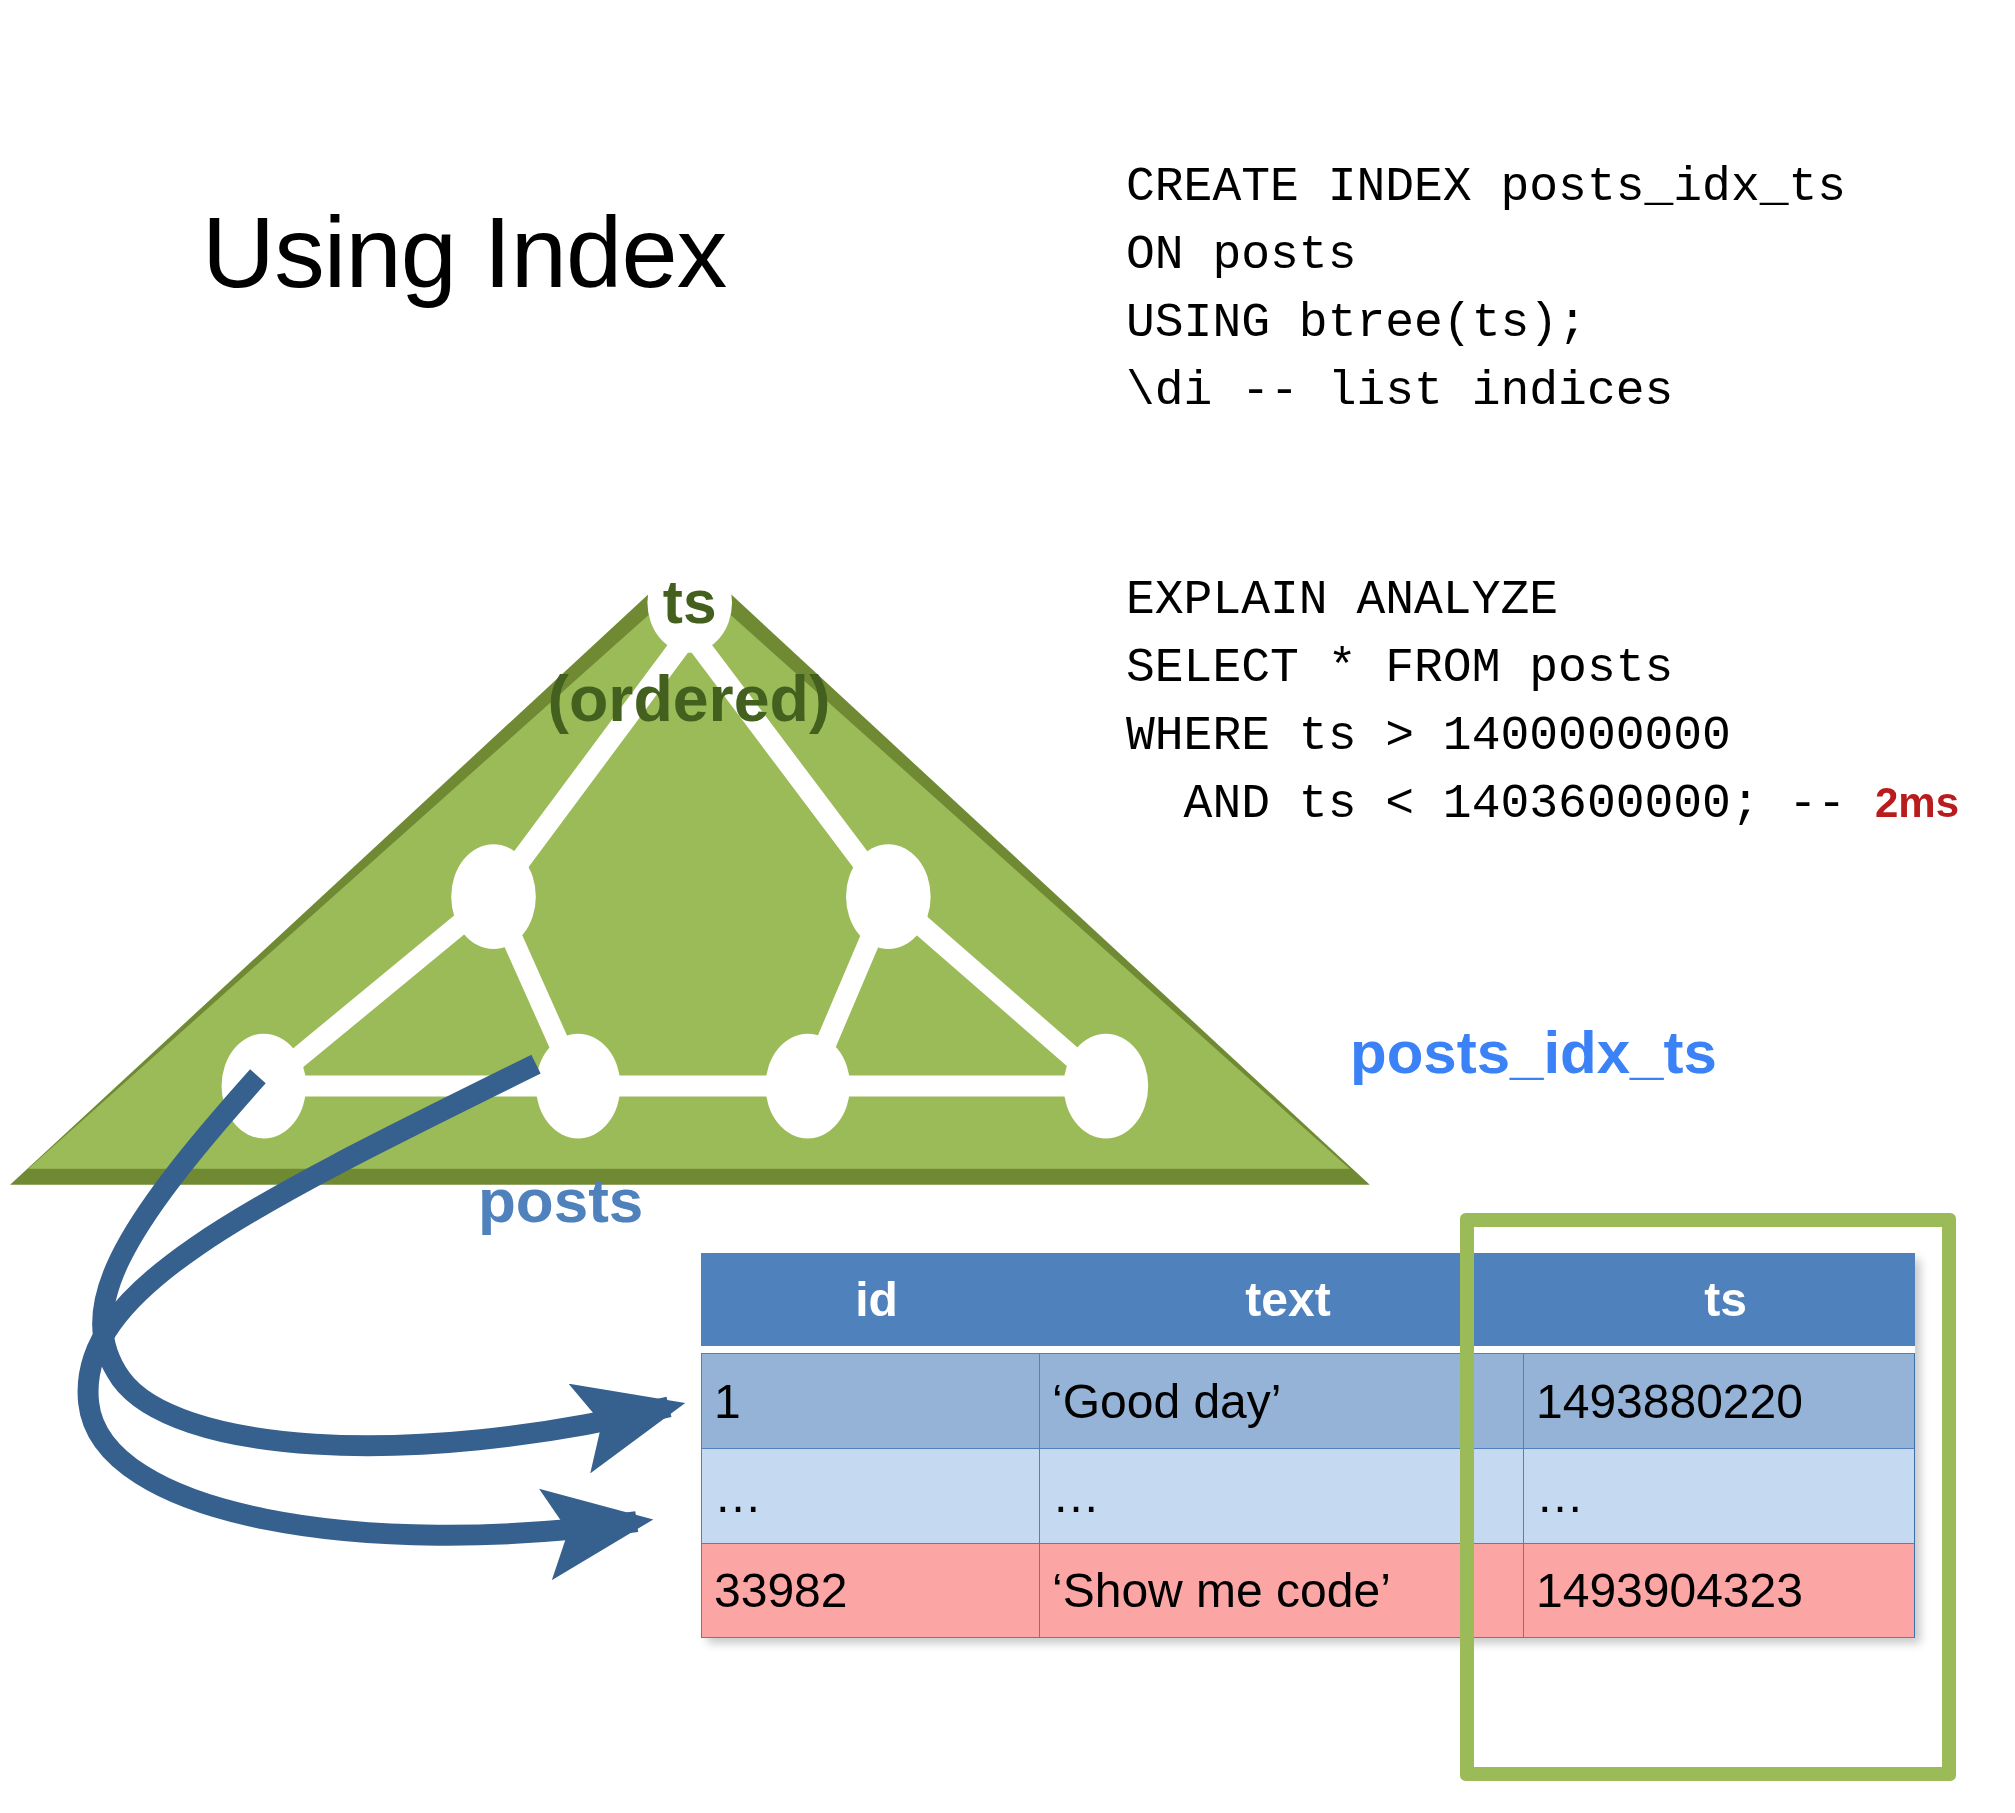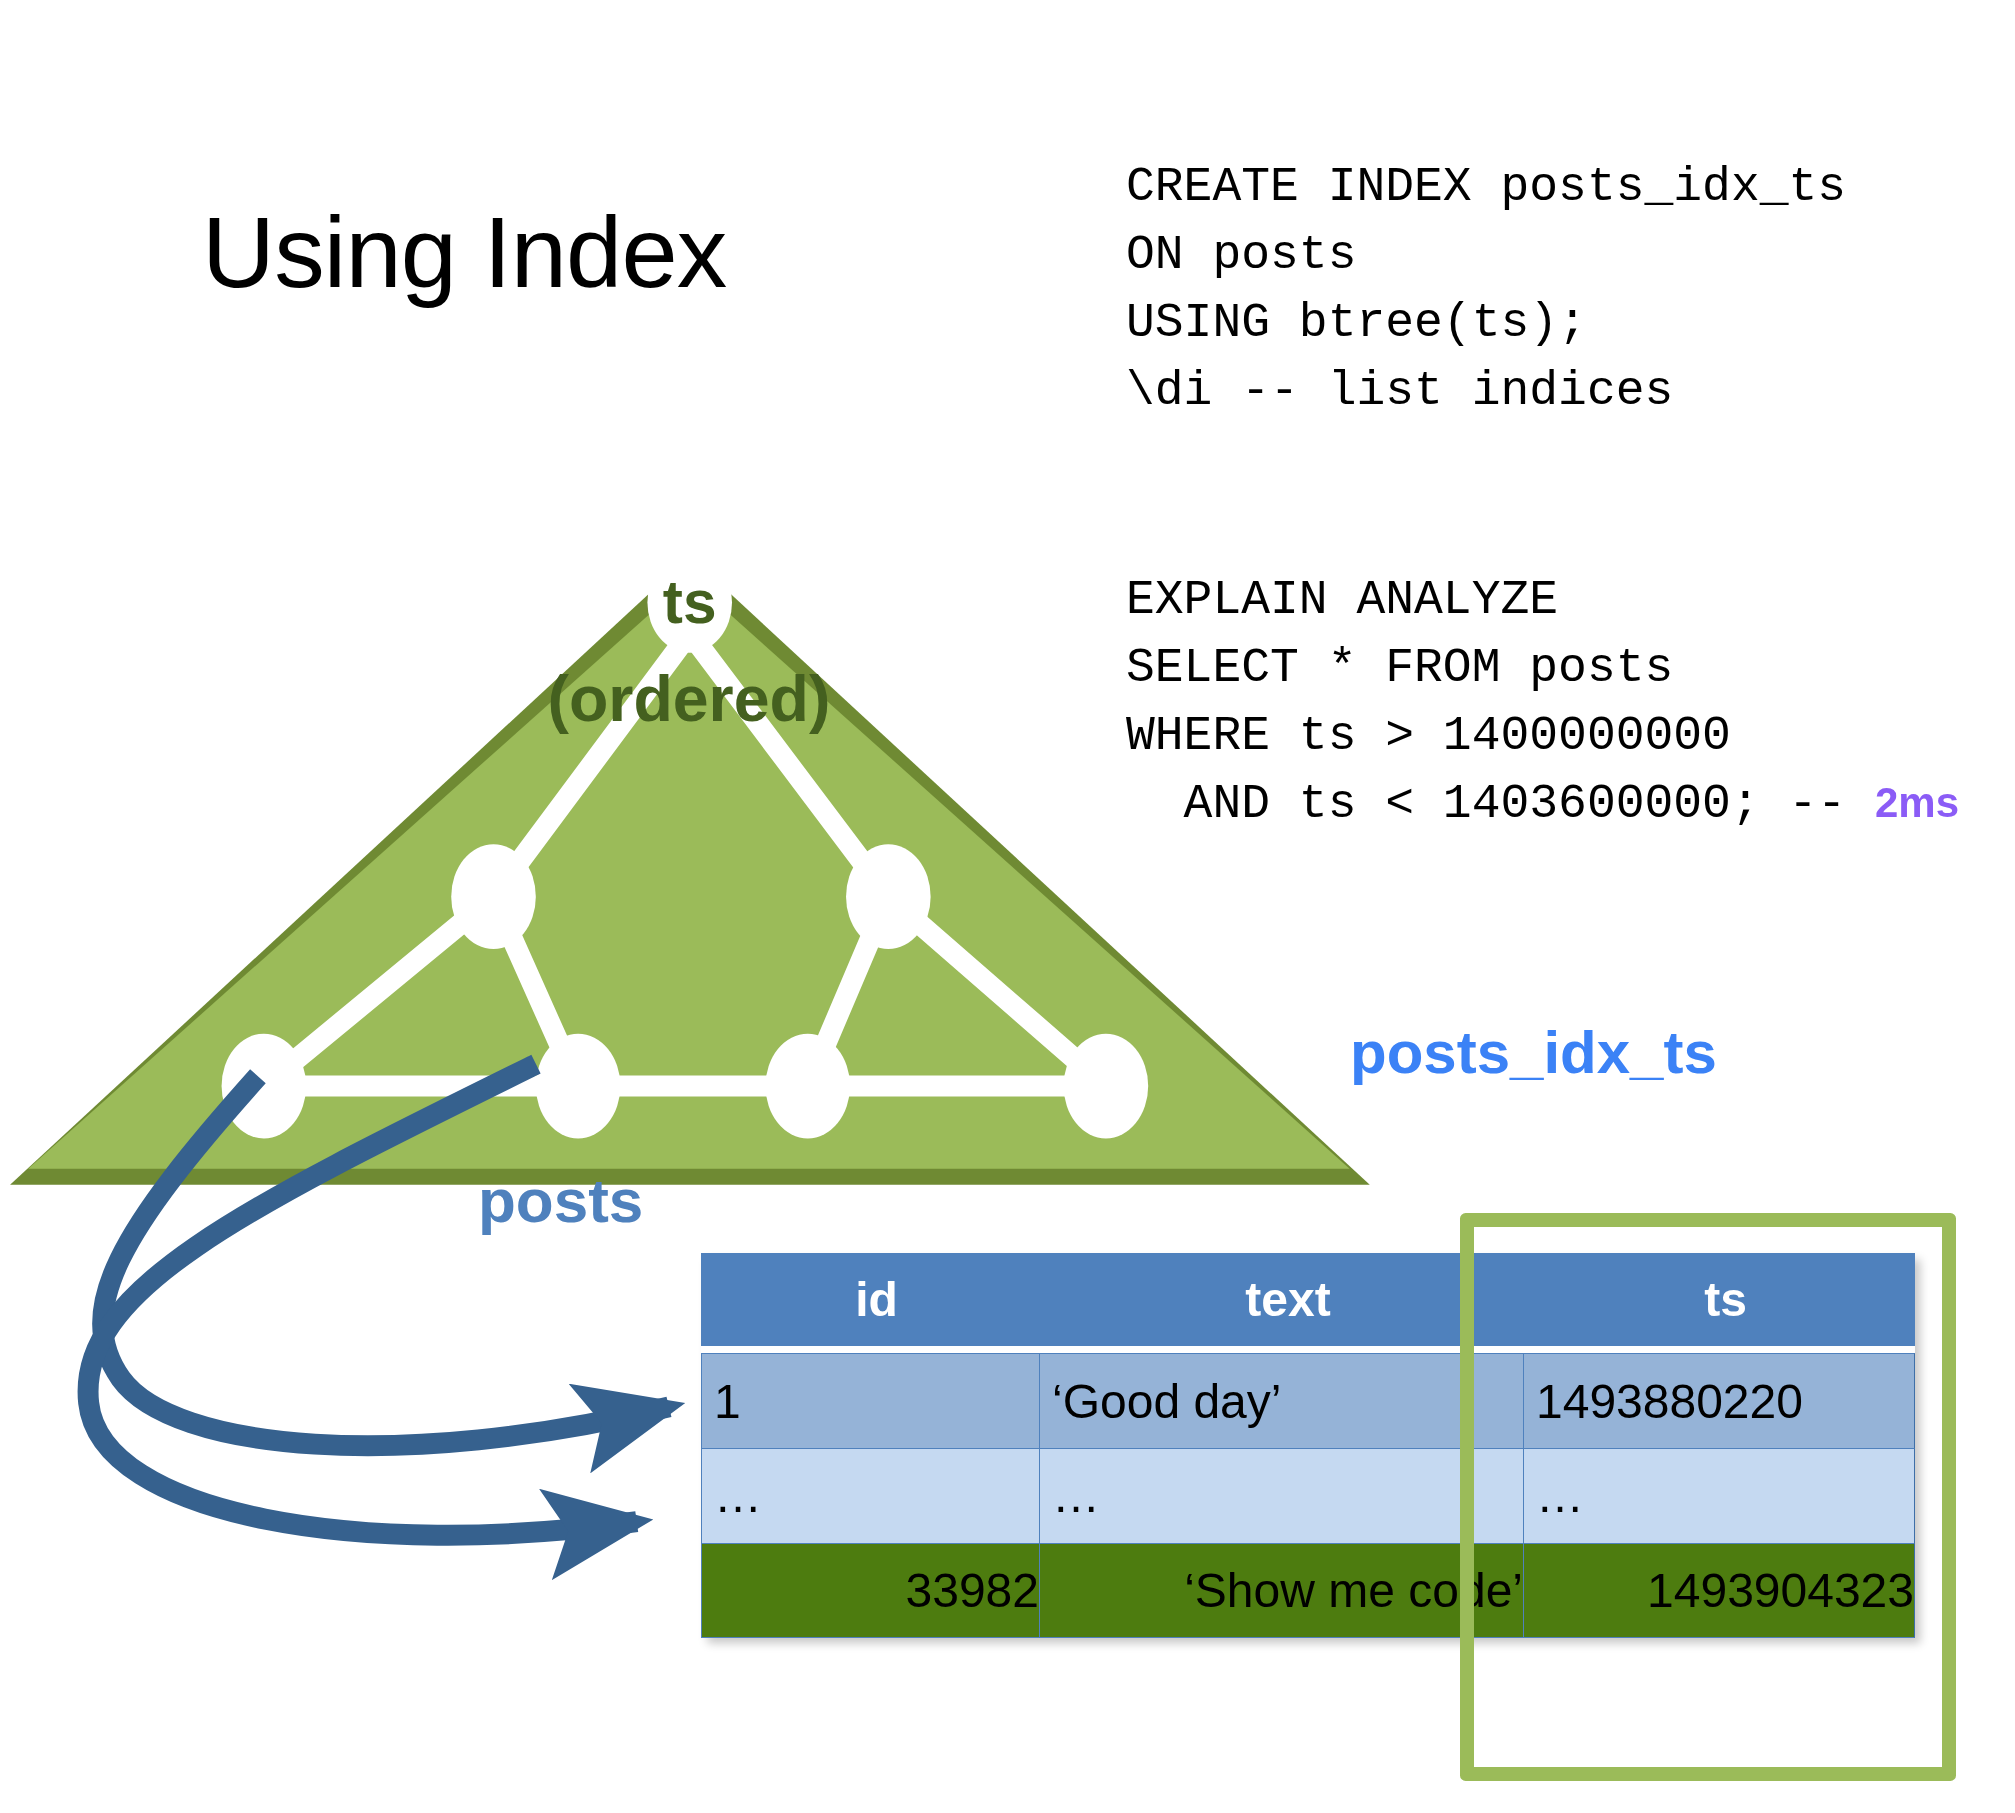--- a/index.html
+++ b/index.html
@@ -44,21 +44,21 @@
   }
   #code-create {
     left: 1126px;
     top: 153px;
   }
   #code-explain {
     left: 1126px;
     top: 566px;
   }
   .code-timing {
-    color: #8b5cf6;
+    color: #b91c1c;
     font-family: "Liberation Sans", sans-serif;
     font-weight: bold;
     font-size: 42px;
   }
 
   
   #btree-figure {
     position: absolute;
     left: 0px;
     top: 540px;
@@ -153,21 +153,21 @@
     padding: 11.3px 0 11.3px 12px;
     height: 71px;
     vertical-align: middle;
     border-right: 1.6px solid #4F81BD;
     border-bottom: 1.6px solid #4F81BD;
   }
   #posts-table td:last-child { border-right: 1.6px solid #3E6FA8; }
   #posts-table tr.row-a td { background: #95B3D7; }
   #posts-table tr.row-b td { background: #C5D9F1; }
   #posts-table tr.row-c td { background: #95B3D7; }
-  #posts-table tr.row-d td { background: #4d7c0f; text-align: right; }
+  #posts-table tr.row-d td { background: #fca5a5; }
   #posts-table tbody tr:first-child td { border-top: 1.6px solid #4F81BD; }
   #posts-table tbody tr td:first-child { border-left: 1.6px solid #4F81BD; }
 
   
   #ts-highlight {
     position: absolute;
     left: 1460px;
     top: 1213px;
     width: 496px;
     height: 568px;

